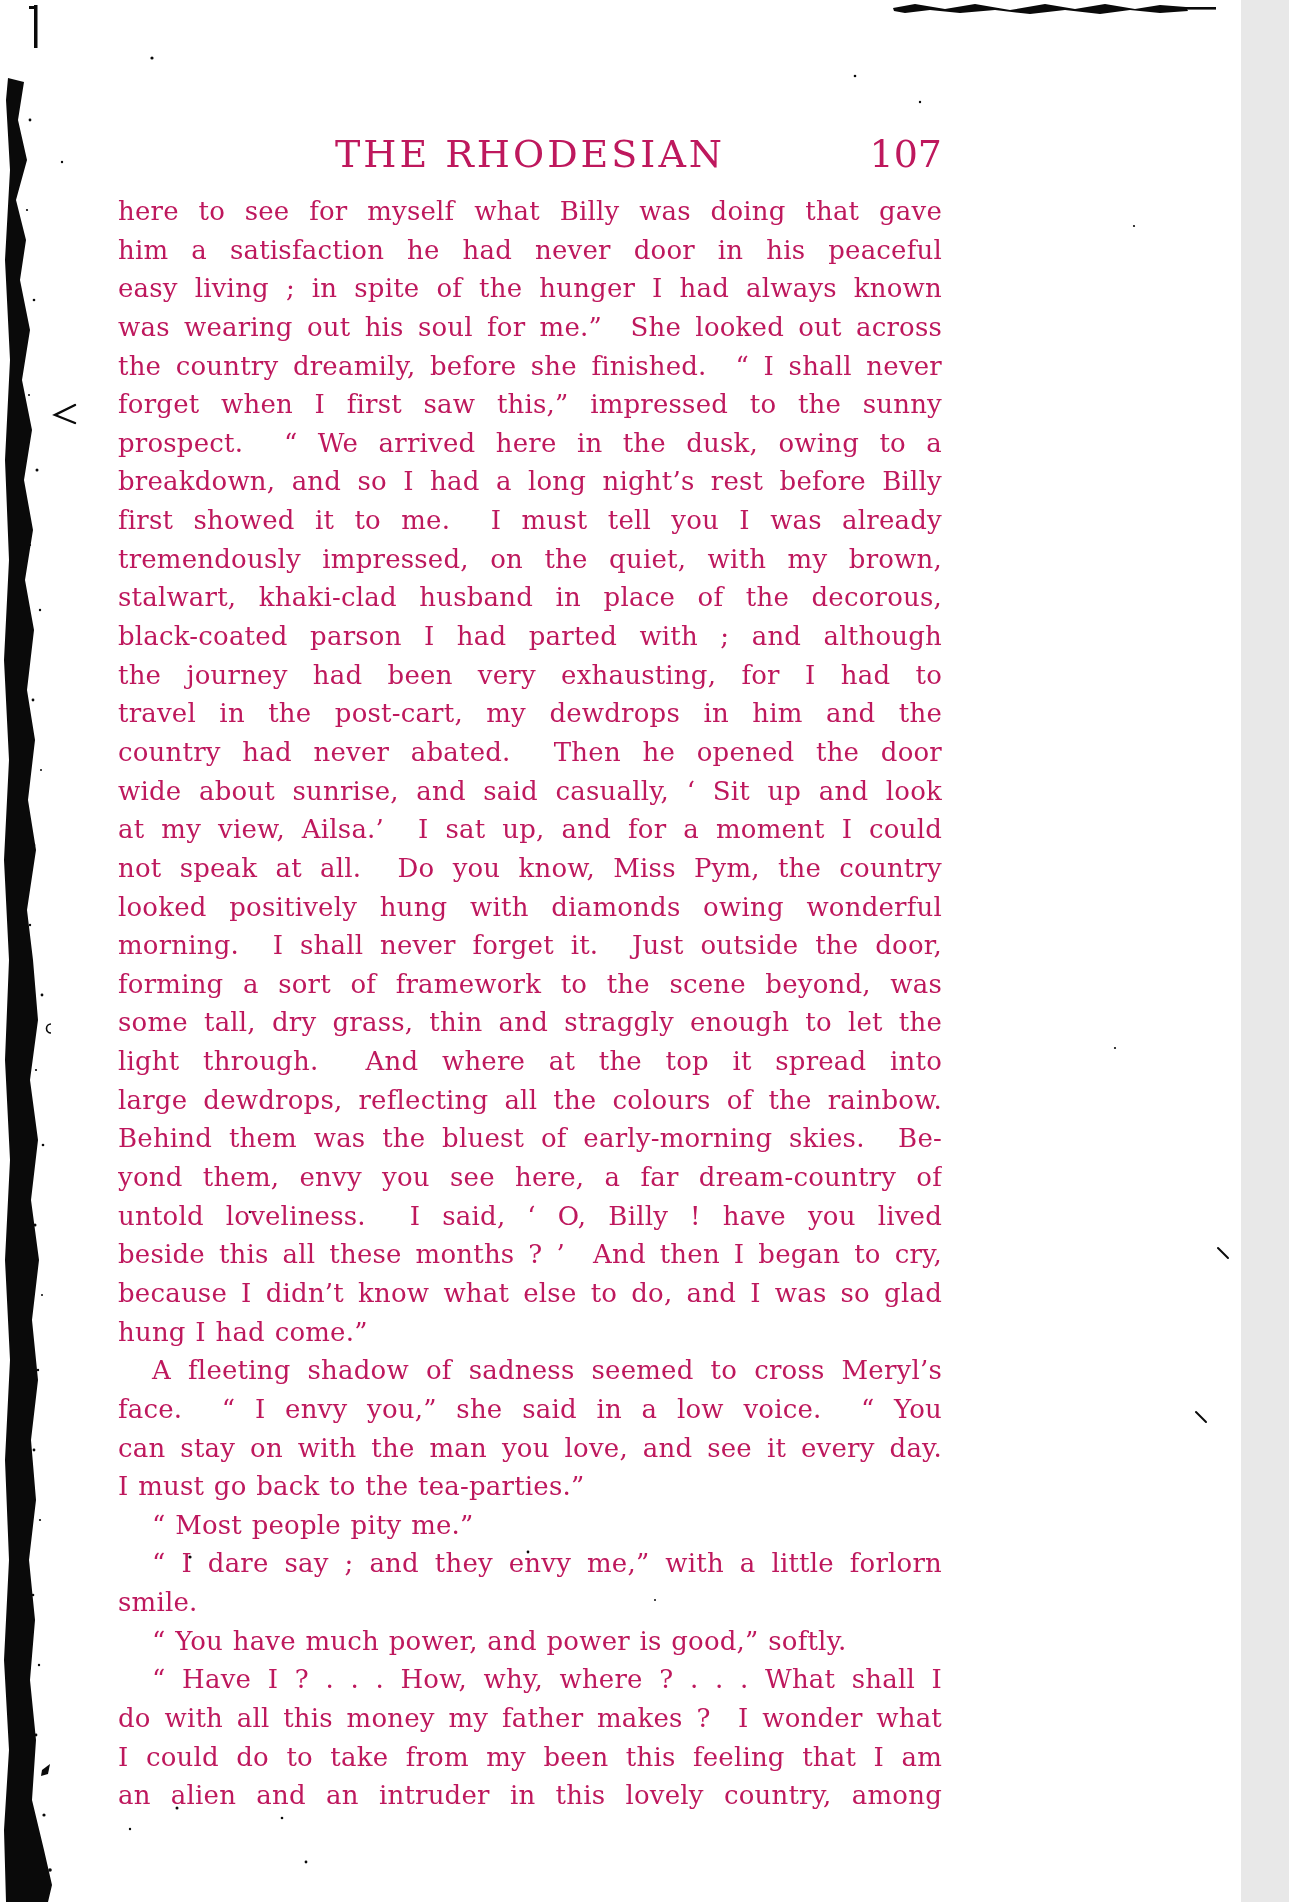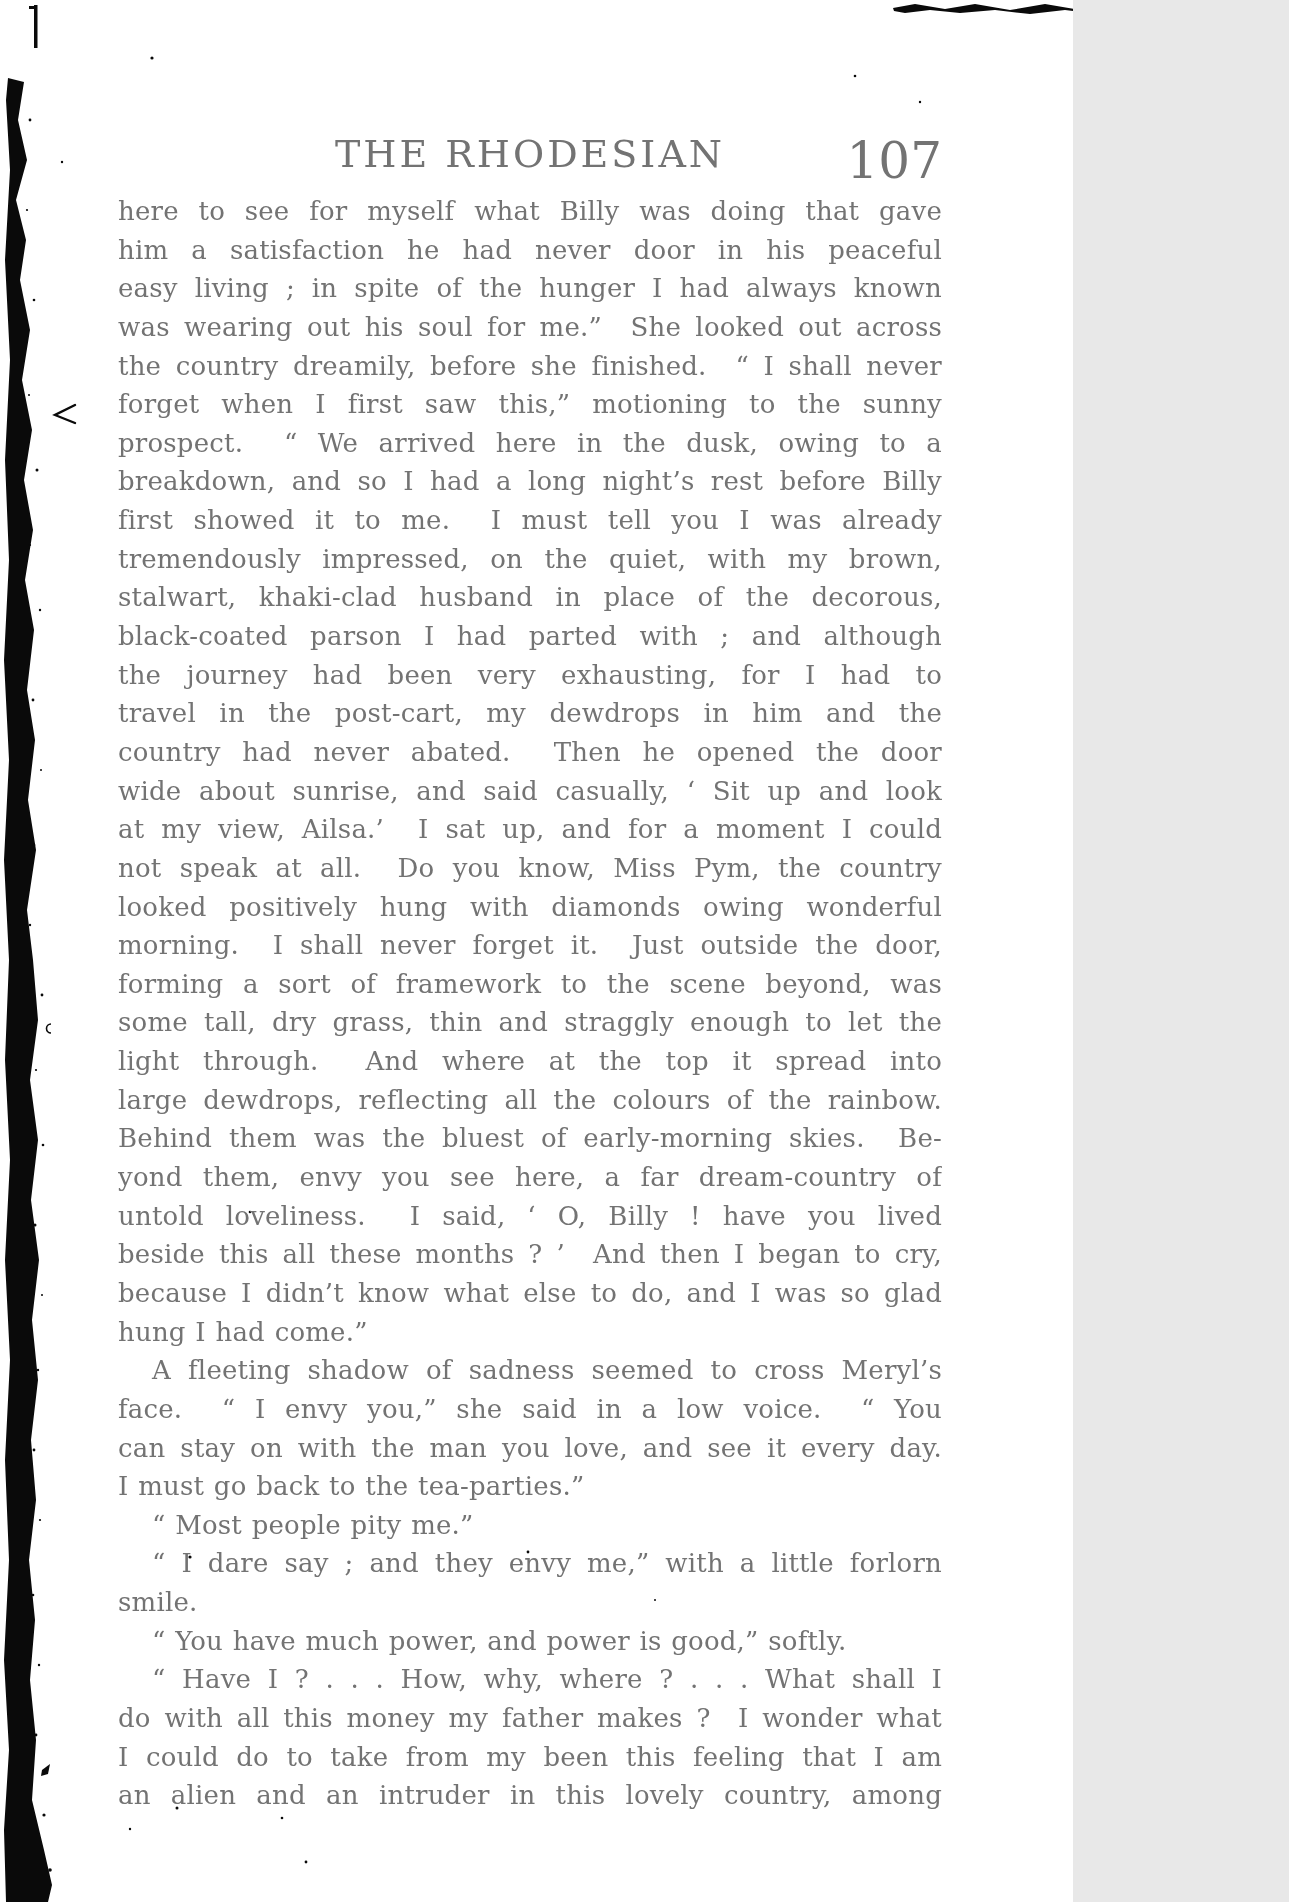--- a/index.html
+++ b/index.html
@@ -1,34 +1,34 @@
 <!DOCTYPE html>
 <html><head>
 <meta charset="utf-8">
 <style>
   html,body{margin:0;padding:0;background:#e8e8e8;}
   .page{
     position:relative;
-    width:1073px;height:1902px;
+    width:1241px;height:1902px;
     background:#ffffff;
     overflow:hidden;
     font-family:"DejaVu Serif", serif;
-    color:#737373;
+    color:#be185d;
   }
   .artifacts{position:absolute;top:0;left:0;width:1289px;height:1902px;pointer-events:none;}
   .header{
     position:absolute;left:118px;top:132px;width:824px;height:46px;
   }
   .running-title{
     position:absolute;left:0;right:0;text-align:center;
     font-size:38px;letter-spacing:3px;white-space:pre;
   }
   .page-number{
     position:absolute;right:0;top:0;
-    font-size:50px;letter-spacing:0px;
+    font-size:38px;letter-spacing:0px;
   }
   .body-text{
     position:absolute;left:118px;top:192px;width:824px;
     font-size:26px;line-height:38.65px;
     letter-spacing:0.2px;word-spacing:1.2px;
   }
   .line{
     height:38.65px;overflow:hidden;
     white-space:pre-wrap;
     text-align:justify;text-align-last:justify;
@@ -117,21 +117,21 @@
     <div class="running-title">THE RHODESIAN</div>
     <div class="page-number">107</div>
   </div>
 
   <div class="body-text">
     <div class="line">here to see for myself what Billy was doing that gave</div>
     <div class="line">him a satisfaction he had never door in his peaceful</div>
     <div class="line">easy living ; in spite of the hunger I had always known</div>
     <div class="line">was wearing out his soul for me.”  She looked out across</div>
     <div class="line">the country dreamily, before she finished.  “ I shall never</div>
-    <div class="line">forget when I first saw this,” motioning to the sunny</div>
+    <div class="line">forget when I first saw this,” impressed to the sunny</div>
     <div class="line">prospect.  “ We arrived here in the dusk, owing to a</div>
     <div class="line">breakdown, and so I had a long night’s rest before Billy</div>
     <div class="line">first showed it to me.  I must tell you I was already</div>
     <div class="line">tremendously impressed, on the quiet, with my brown,</div>
     <div class="line">stalwart, khaki-clad husband in place of the decorous,</div>
     <div class="line">black-coated parson I had parted with ; and although</div>
     <div class="line">the journey had been very exhausting, for I had to</div>
     <div class="line">travel in the post-cart, my dewdrops in him and the</div>
     <div class="line">country had never abated.  Then he opened the door</div>
     <div class="line">wide about sunrise, and said casually, ‘ Sit up and look</div>

